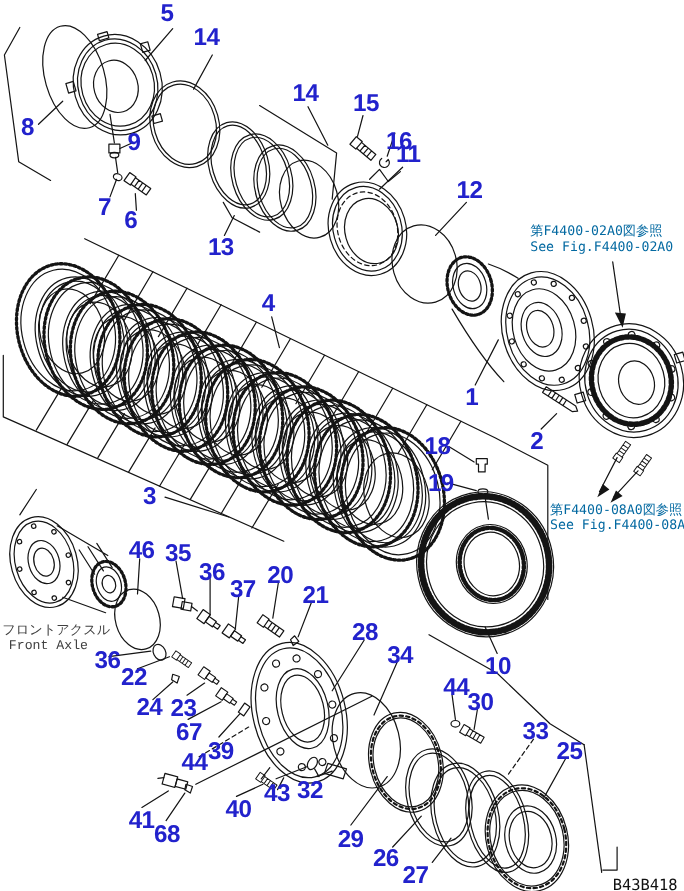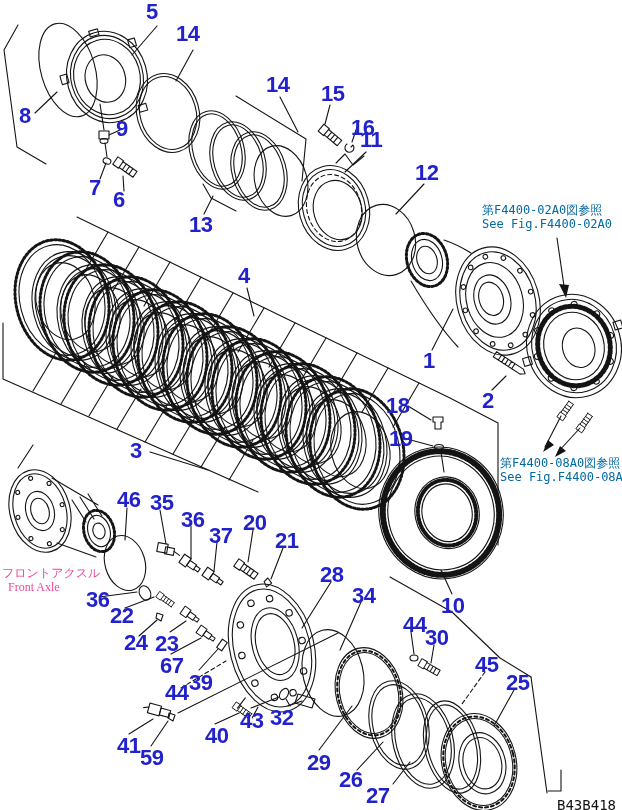--- a/index.html
+++ b/index.html
@@ -11,21 +11,21 @@
   .band6{stroke-width:6;stroke-dasharray:2.2 2.2}
   .band4{stroke-width:4;stroke-dasharray:2 2}
   .band5{stroke-width:5;stroke-dasharray:2.5 2.5}
   .band2{stroke-width:2;stroke-dasharray:3 3}
   .dashl{stroke-dasharray:4 3}
   .solid{fill:#141414;stroke:none}
   .co{position:absolute;color:#2222cc;font-weight:bold;font-size:22px;line-height:22px;
       letter-spacing:-0.5px;white-space:nowrap}
   .note{position:absolute;color:#0369a1;font-family:"DejaVu Sans Mono","Liberation Mono",monospace;
         font-size:12px;line-height:14px;white-space:nowrap}
-  .axlbl{position:absolute;color:#ec4899;font-family:Liberation Serif, serif;
+  .axlbl{position:absolute;color:#404040;font-family:Liberation Mono, monospace;
         font-size:12px;line-height:14px;white-space:nowrap}
   .code{position:absolute;color:#111;font-family:"DejaVu Sans Mono","Liberation Mono",monospace;
         font-size:14px;white-space:nowrap}
 </style>
 </head>
 <body>
 
 <svg width="622" height="810" viewBox="0 0 622 810">
   <defs>
     <g id="bolt">
@@ -365,30 +365,30 @@
 <div class="co" style="left:155px;top:633px">23</div>
 <div class="co" style="left:124px;top:632px">24</div>
 <div class="co" style="left:506px;top:672px">25</div>
 <div class="co" style="left:339px;top:769px">26</div>
 <div class="co" style="left:366px;top:785px">27</div>
 <div class="co" style="left:320px;top:564px">28</div>
 <div class="co" style="left:307px;top:752px">29</div>
 <div class="co" style="left:425px;top:627px">30</div>
 <div class="co" style="left:403px;top:614px">44</div>
 <div class="co" style="left:270px;top:707px">32</div>
-<div class="co" style="left:475px;top:654px">45</div>
+<div class="co" style="left:475px;top:654px">33</div>
 <div class="co" style="left:352px;top:585px">34</div>
 <div class="co" style="left:150px;top:492px">35</div>
 <div class="co" style="left:181px;top:509px">36</div>
 <div class="co" style="left:209px;top:525px">37</div>
 <div class="co" style="left:160px;top:655px">67</div>
 <div class="co" style="left:189px;top:672px">39</div>
 <div class="co" style="left:205px;top:725px">40</div>
 <div class="co" style="left:117px;top:735px">41</div>
-<div class="co" style="left:140px;top:747px">59</div>
+<div class="co" style="left:140px;top:747px">68</div>
 <div class="co" style="left:240px;top:710px">43</div>
 <div class="co" style="left:165px;top:682px">44</div>
 <div class="co" style="left:86px;top:589px">36</div>
 <div class="co" style="left:117px;top:489px">46</div>
 
 <div class="note" style="left:482px;top:203px">
   <div>第F4400-02A0図参照</div>
   <div>See Fig.F4400-02A0</div>
 </div>
 <div class="note" style="left:500px;top:456px">

